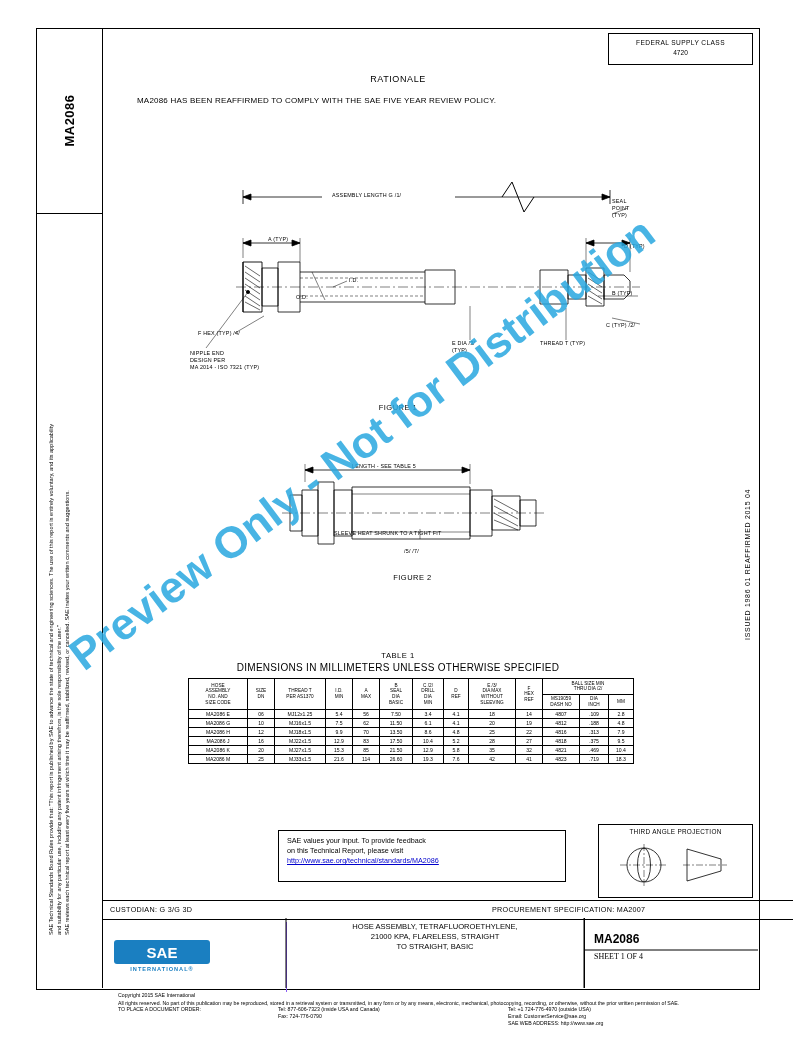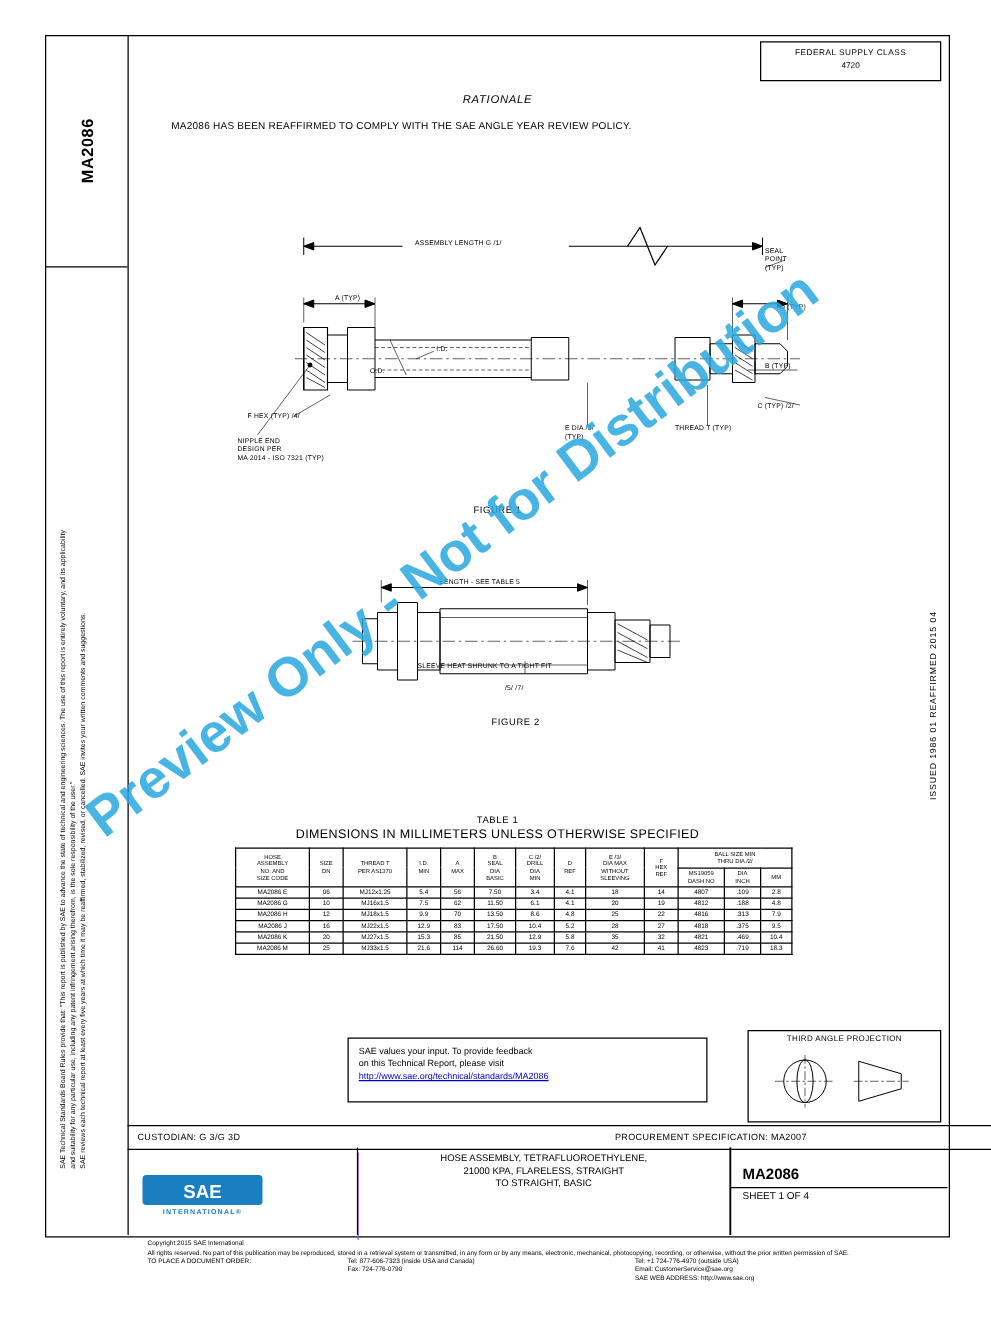--- a/index.html
+++ b/index.html
@@ -10,21 +10,21 @@
   .leftstrip{position:absolute;left:36px;top:28px;width:66px;height:960px;border-right:1px solid #000;}
   .docbox{position:absolute;left:0;top:0;width:66px;height:185px;border-bottom:1px solid #000;}
   .docnum{position:absolute;left:0;top:0;width:185px;height:66px;transform:rotate(-90deg);transform-origin:0 0;translate:0 185px;
     display:flex;align-items:center;justify-content:center;font-size:13px;font-weight:bold;letter-spacing:.5px;}
   .vtext{position:absolute;transform:rotate(-90deg);transform-origin:0 0;font-size:5.6px;line-height:7.5px;color:#000;width:520px;}
   
   .fsc{position:absolute;left:608px;top:33px;width:143px;height:30px;border:1px solid #000;text-align:center;}
   .fsc .t{font-size:6.6px;letter-spacing:.4px;margin-top:5px;}
   .fsc .n{font-size:6.6px;margin-top:3px;}
   
-  .rationale-title{position:absolute;left:398px;top:74px;font-size:9px;letter-spacing:.6px;transform:translateX(-50%);font-style:italic;}
+  .rationale-title{position:absolute;left:398px;top:74px;font-size:9px;letter-spacing:.6px;transform:translateX(-50%);}
   .rationale-text{position:absolute;left:137px;top:96px;font-size:8px;letter-spacing:.2px;}
   
   .issued{position:absolute;left:744px;top:640px;transform:rotate(-90deg);transform-origin:0 0;font-size:7px;letter-spacing:.7px;white-space:nowrap;}
   
   .figcap{position:absolute;font-size:7.5px;letter-spacing:.5px;}
   .lbl{position:absolute;font-size:5.4px;letter-spacing:.2px;color:#000;line-height:7px;}
   svg{position:absolute;left:0;top:0;overflow:visible;}
   
   .tbl-title{position:absolute;left:398px;top:651px;transform:translateX(-50%);font-size:7.6px;letter-spacing:.5px;text-align:center;}
   .tbl-sub{position:absolute;left:398px;top:662px;transform:translateX(-50%);font-size:10px;letter-spacing:.3px;text-align:center;}
@@ -43,21 +43,21 @@
   .custodian .l{position:absolute;left:8px;top:4px;font-size:7.2px;letter-spacing:.3px;}
   .custodian .r{position:absolute;left:390px;top:4px;font-size:7.2px;letter-spacing:.3px;}
   
   .titleblock{position:absolute;left:36px;top:918px;width:722px;height:70px;}
   .tb-logo{position:absolute;left:0;top:4px;width:250px;height:70px;border-right:1px solid #8b5cf6;}
   .tb-mid{position:absolute;left:250px;top:0;width:298px;height:70px;border-right:1px solid #000;text-align:center;}
   .tb-right{position:absolute;left:548px;top:0;width:174px;height:70px;}
   .tb-std{font-size:11px;font-weight:bold;letter-spacing:.8px;margin-top:10px;}
   .tb-desc{font-size:7.6px;line-height:10px;margin-top:4px;}
   .tb-num{font-size:12px;font-weight:bold;margin:14px 0 0 10px;}
-  .tb-sheet{font-size:8px;margin:6px 0 0 10px;}
+  .tb-sheet{font-size:8px;margin:6px 0 0 10px;font-family:Liberation Serif, serif;}
   .sae-logo{position:absolute;left:78px;top:18px;width:96px;height:34px;}
   
   .footer{position:absolute;left:118px;top:992px;width:640px;font-size:5.2px;line-height:6.6px;color:#000;}
   .footer .r1{margin-bottom:1px;}
   .footer-table{width:100%;border-collapse:collapse;font-size:5.2px;}
   .footer-table td{padding:0;vertical-align:top;}
   
   .wm{position:absolute;left:0;top:0;width:793px;height:1056px;pointer-events:none;}
   .wm span{position:absolute;left:60px;top:640px;transform:rotate(-37deg);transform-origin:0 0;
     font-size:44px;font-weight:bold;color:#29a8e0;opacity:.85;white-space:nowrap;font-family:"Liberation Sans",sans-serif;}
@@ -76,21 +76,21 @@
   </div>
   <div class="vtext" style="left:48px;top:935px;">SAE Technical Standards Board Rules provide that: "This report is published by SAE to advance the state of technical and engineering sciences. The use of this report is entirely voluntary, and its applicability and suitability for any particular use, including any patent infringement arising therefrom, is the sole responsibility of the user."</div>
   <div class="vtext" style="left:64px;top:935px;width:520px;">SAE reviews each technical report at least every five years at which time it may be reaffirmed, stabilized, revised, or cancelled. SAE invites your written comments and suggestions.</div>
 
   <div class="fsc">
     <div class="t">FEDERAL SUPPLY CLASS</div>
     <div class="n">4720</div>
   </div>
 
   <div class="rationale-title">RATIONALE</div>
-  <div class="rationale-text">MA2086 HAS BEEN REAFFIRMED TO COMPLY WITH THE SAE ANGLE YEAR REVIEW POLICY.</div>
+  <div class="rationale-text">MA2086 HAS BEEN REAFFIRMED TO COMPLY WITH THE SAE FIVE YEAR REVIEW POLICY.</div>
 
   <div class="issued">ISSUED 1986  01     REAFFIRMED 2015  04</div>
 
   <svg width="793" height="1056">
     <g stroke="#000" fill="none" stroke-width="0.8">
 
       <line x1="243" y1="197" x2="322" y2="197"></line>
       <line x1="455" y1="197" x2="610" y2="197"></line>
       <path d="M243 190 L243 204"></path>
       <path d="M610 190 L610 204"></path>

